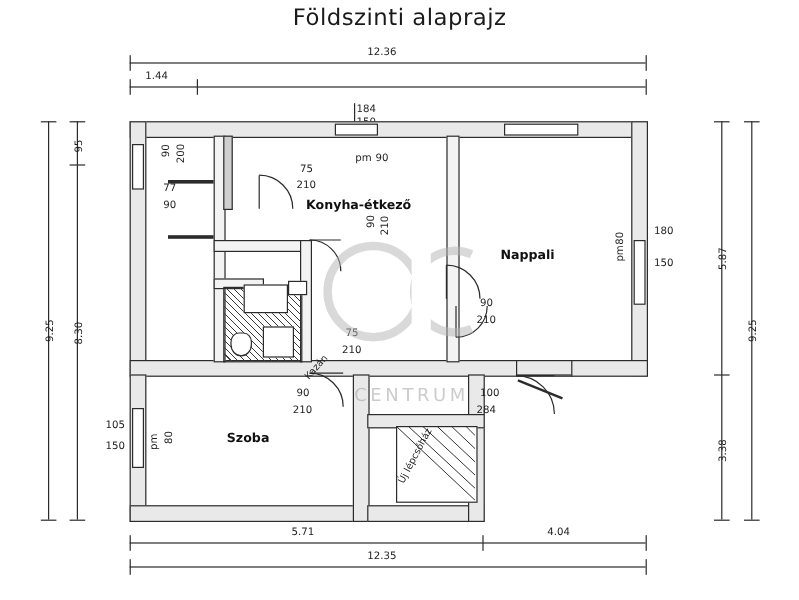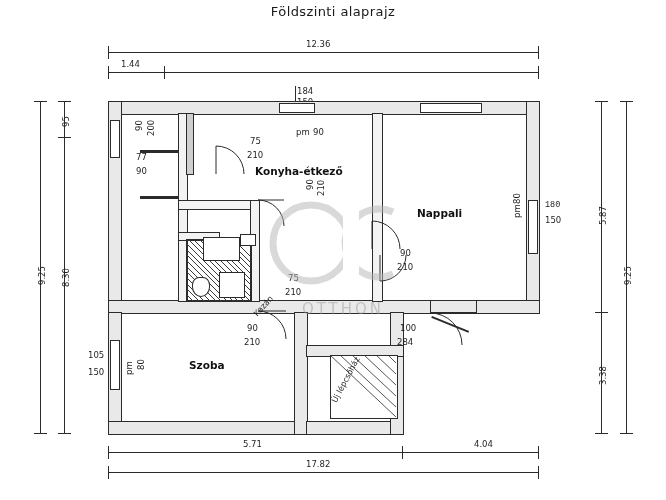--- a/index.html
+++ b/index.html
@@ -14,21 +14,21 @@
     background: #ffffff;
     font-family: "DejaVu Sans", sans-serif;
     overflow: hidden;
   }
   .title {
     position: absolute;
     left: 0;
     top: 4px;
     width: 666px;
     text-align: center;
-    font-size: 13px;
+    font-size: 19px;
     color: #1a1a1a;
     letter-spacing: 0.4px;
     font-family: "DejaVu Sans", sans-serif;
   }
   
   .ln {            
     position: absolute;
     background: #2b2b2b;
   }
   .wall {          
@@ -156,26 +156,26 @@
   <div class="ln" style="left:595px;top:312px;width:13px;height:1px;"></div>
   <div class="ln" style="left:595px;top:433px;width:13px;height:1px;"></div>
   <div class="rot" style="left:598px;top:225px;transform:rotate(-90deg);">5.87</div>
   <div class="rot" style="left:598px;top:385px;transform:rotate(-90deg);">3.38</div>
 
   <div class="ln" style="left:108px;top:452px;width:430px;height:1px;"></div>
   <div class="tick" style="left:108px;top:446px;height:13px;"></div>
   <div class="tick" style="left:402px;top:446px;height:13px;"></div>
   <div class="tick" style="left:538px;top:446px;height:13px;"></div>
   <div class="dim" style="left:243px;top:439px;">5.71</div>
-  <div class="dim" style="left:474px;top:439px;">4.04</div>
+  <div class="dim" style="left:456px;top:439px;">4.04</div>
 
   <div class="ln" style="left:108px;top:472px;width:430px;height:1px;"></div>
   <div class="tick" style="left:108px;top:466px;height:13px;"></div>
   <div class="tick" style="left:538px;top:466px;height:13px;"></div>
-  <div class="dim" style="left:306px;top:459px;">17.82</div>
+  <div class="dim" style="left:306px;top:459px;">12.35</div>
 
   <div class="wall" style="left:108px;top:101px;width:430px;height:12px;"></div>
 
   <div class="wall" style="left:108px;top:101px;width:12px;height:211px;"></div>
 
   <div class="wall" style="left:526px;top:101px;width:12px;height:211px;"></div>
 
   <div class="wall" style="left:108px;top:300px;width:322px;height:12px;"></div>
 
   <div class="wall" style="left:430px;top:300px;width:108px;height:12px;"></div>
@@ -280,21 +280,21 @@
 
   <div class="dim" style="left:400px;top:248px;">90</div>
   <div class="dim" style="left:397px;top:262px;">210</div>
 
   <div class="dim" style="left:288px;top:273px;">75</div>
   <div class="dim" style="left:285px;top:287px;">210</div>
 
   <div class="dim" style="left:247px;top:323px;">90</div>
   <div class="dim" style="left:244px;top:337px;">210</div>
 
-  <div class="dim" style="left:545px;top:200px;font-family:Liberation Mono, monospace;">180</div>
+  <div class="dim" style="left:545px;top:188px;">180</div>
   <div class="dim" style="left:545px;top:215px;">150</div>
 
   <div class="rot" style="left:512px;top:218px;transform:rotate(-90deg);">pm</div>
   <div class="rot" style="left:512px;top:204px;transform:rotate(-90deg);">80</div>
 
   <div class="dim" style="left:400px;top:323px;">100</div>
   <div class="dim" style="left:397px;top:337px;">284</div>
 
   <div class="dim" style="left:88px;top:350px;">105</div>
   <div class="dim" style="left:88px;top:367px;">150</div>
@@ -303,16 +303,16 @@
   <div class="rot" style="left:136px;top:370px;transform:rotate(-90deg);">80</div>
 
   <div class="watermark">
     <svg width="200" height="110" viewBox="0 0 200 110">
       <g fill="none" stroke="#b4b4b4" stroke-width="7">
         <circle cx="68" cy="55" r="38"></circle>
         <path d="M150,24 a34,34 0 1,0 0,62"></path>
       </g>
       <rect x="100" y="20" width="16" height="74" fill="#ffffff"></rect>
     </svg>
-    <div class="wm-text">OTTHON</div>
+    <div class="wm-text2">CENTRUM</div>
   </div>
 
 </div>
 
 </body></html>

